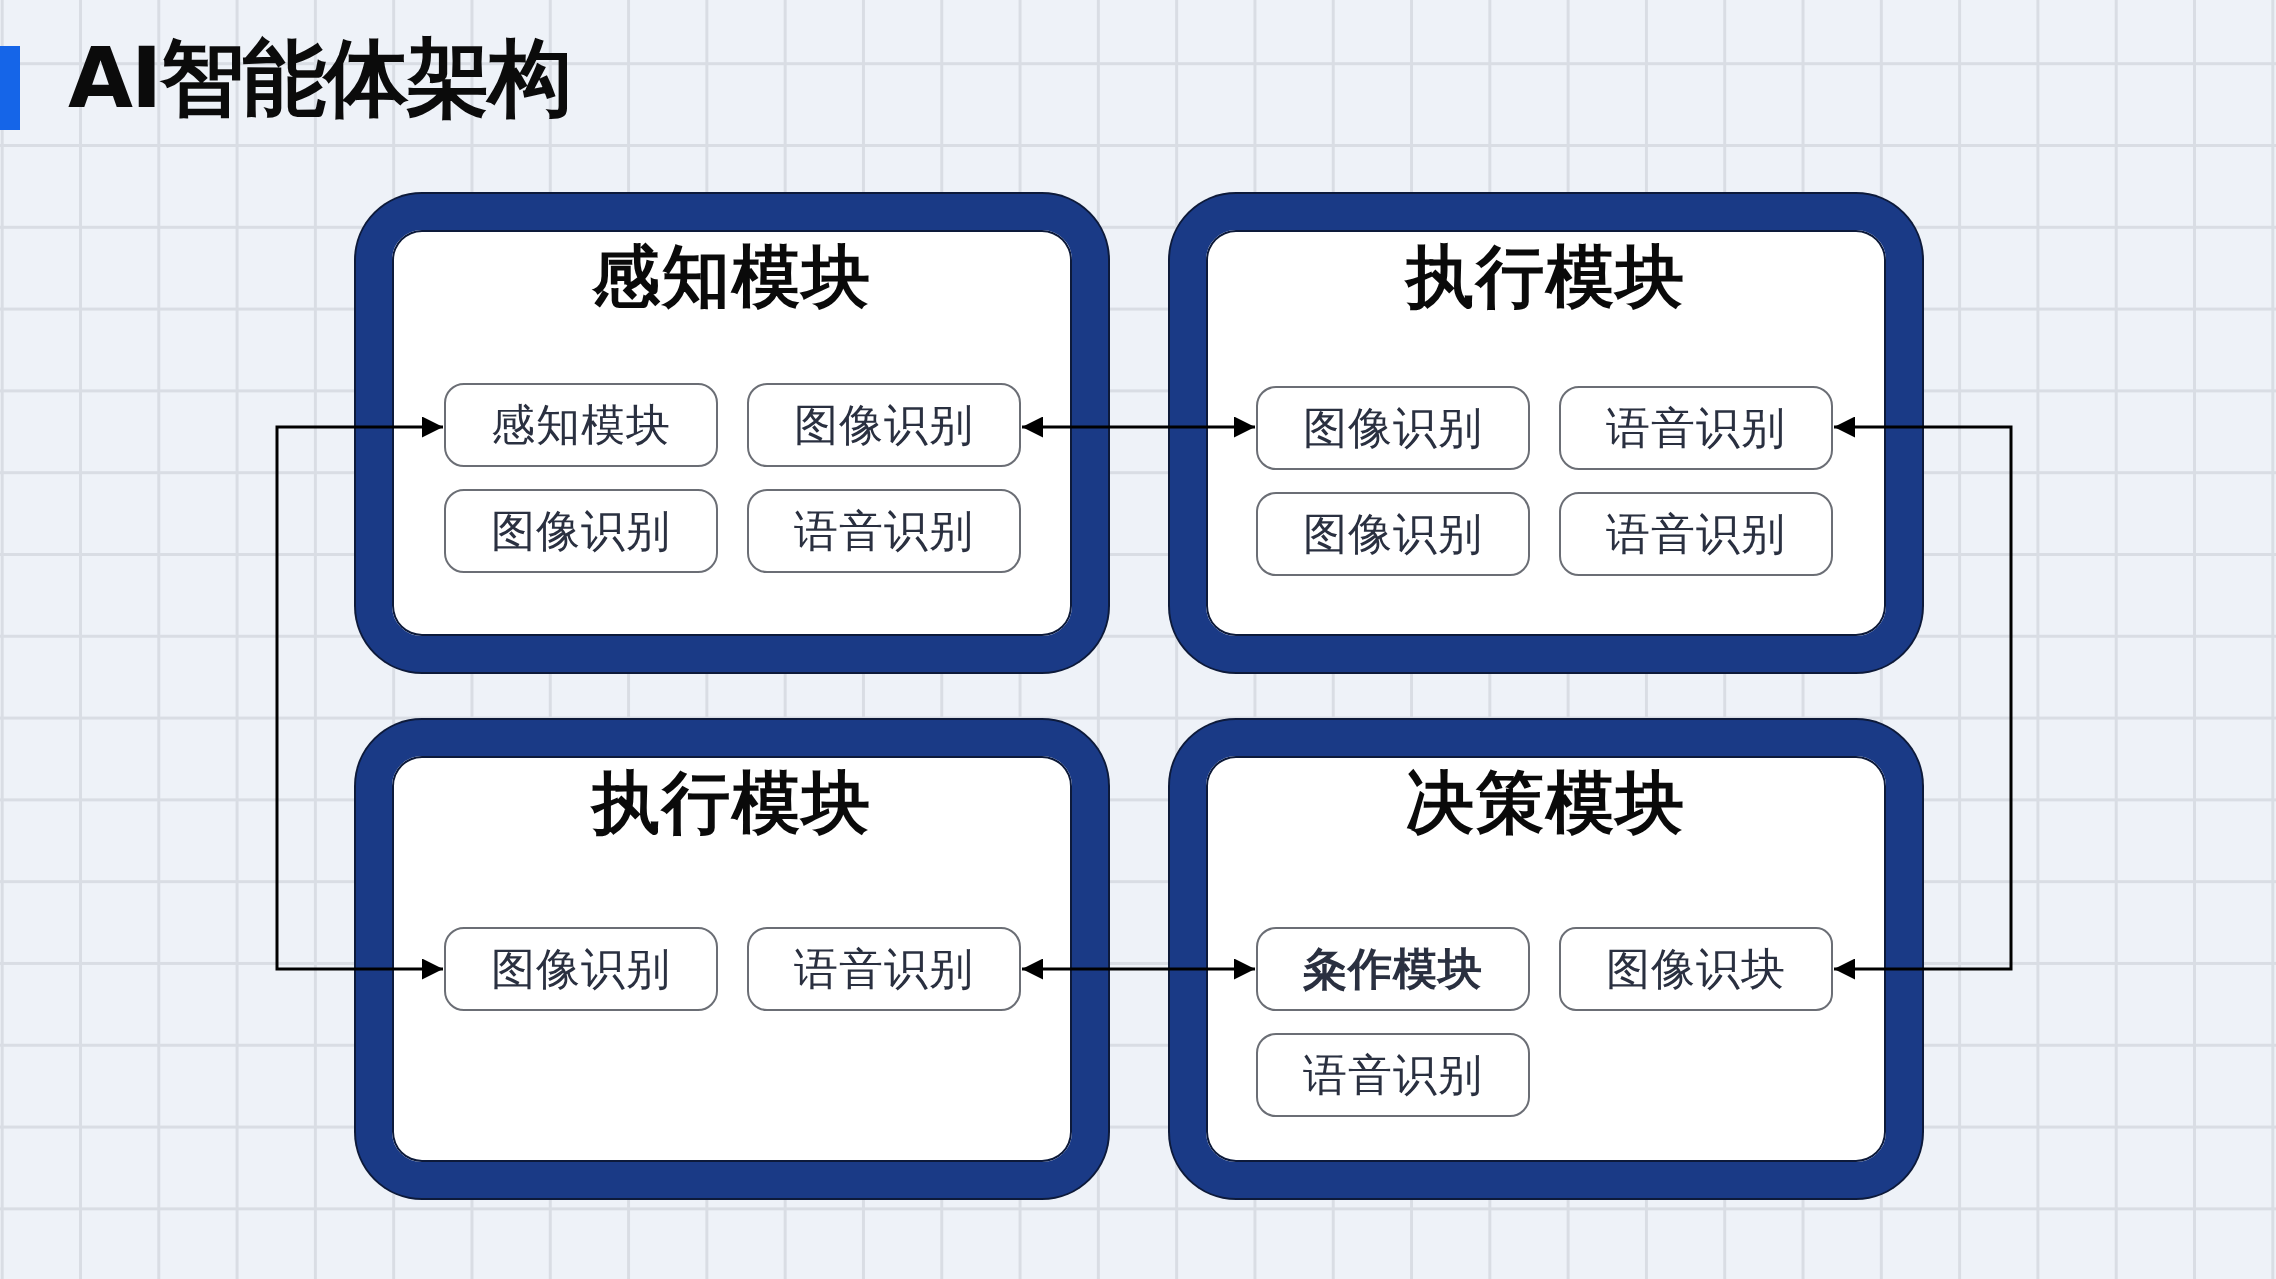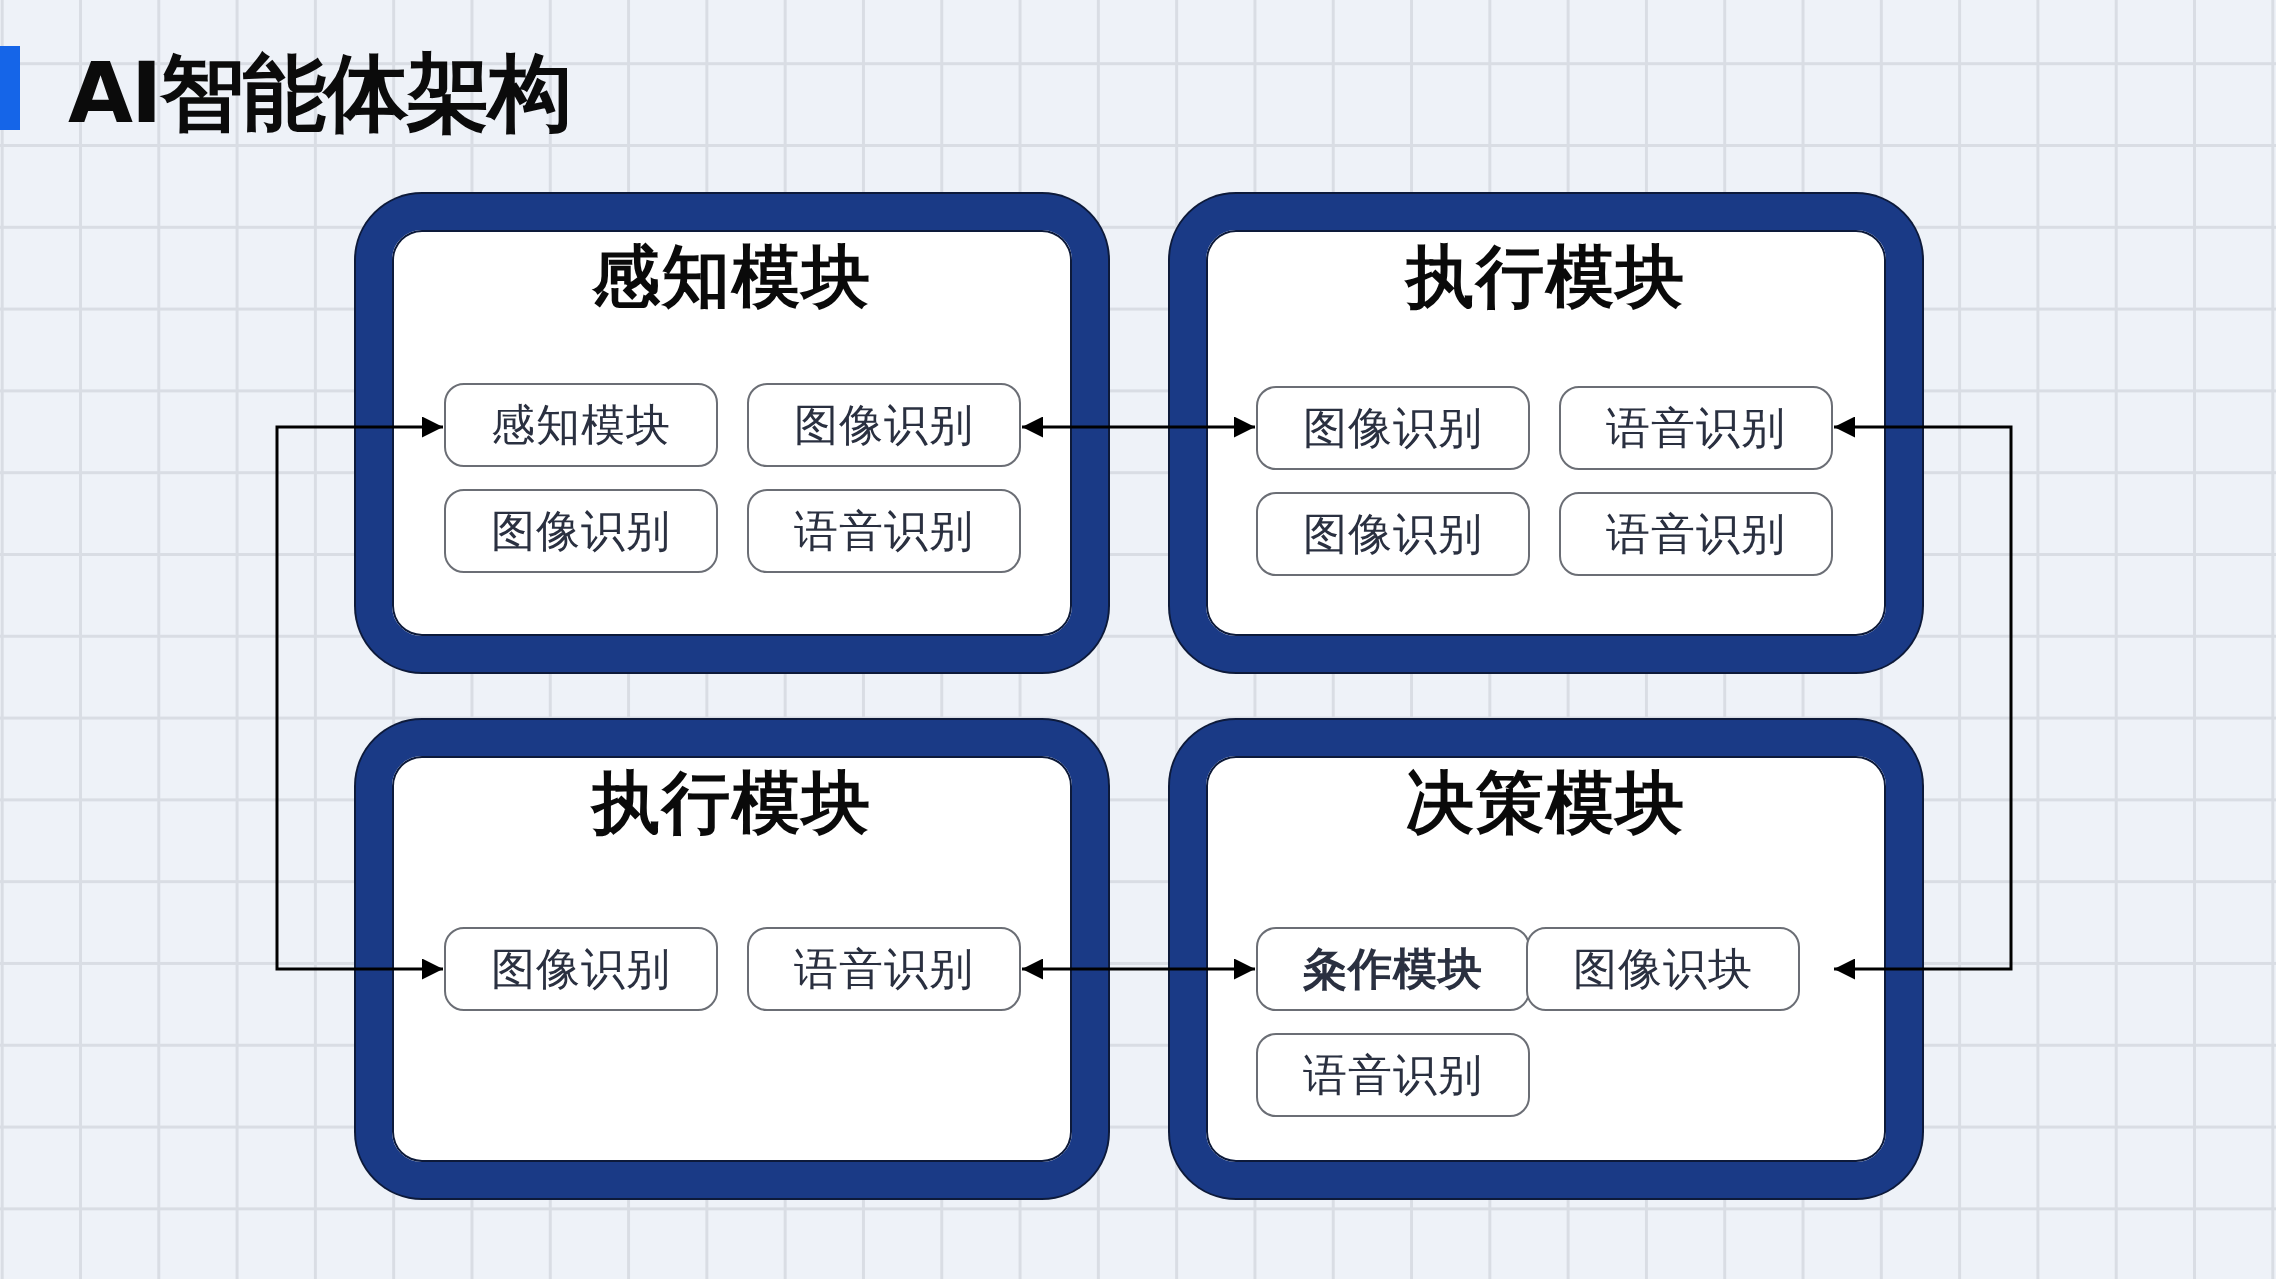--- a/index.html
+++ b/index.html
@@ -8,21 +8,21 @@
     background-color:#eef2f8;
     background-image:
       linear-gradient(to right, #d9dde4 3px, transparent 3px),
       linear-gradient(to bottom, #d9dde4 3px, transparent 3px);
     background-size:78.3px 81.8px;
     background-position:79px 144px;
     font-family:"DejaVu Sans","Liberation Sans",sans-serif;
   }
   .accent-bar { position:absolute; left:0; top:46px; width:20px; height:84px; background:#1565e8; }
   .page-title {
-    position:absolute; left:68px; top:38px; font-size:84px; font-weight:bold;
+    position:absolute; left:68px; top:23px; font-size:84px; font-weight:bold;
     color:#0b0b0b; letter-spacing:-2px; line-height:110px; white-space:nowrap;
   }
   .module {
     position:absolute; box-sizing:border-box;
     width:752px; height:478px;
     background:#ffffff;
     border:36px solid #1a3a86;
     border-radius:66px;
     box-shadow:0 0 0 2px #0d1a3a, inset 0 0 0 2px #0d1a3a;
   }
@@ -63,21 +63,21 @@
 <div class="module" style="left:356px; top:720px;">
   <div class="module-title">执行模块</div>
 </div>
 <div class="chip" style="left:444px; top:927px;">图像识别</div>
 <div class="chip" style="left:747px; top:927px;">语音识别</div>
 
 <div class="module" style="left:1170px; top:720px;">
   <div class="module-title">决策模块</div>
 </div>
 <div class="chip" style="left:1256px; top:927px;font-weight:bold;">粂作模块</div>
-<div class="chip" style="left:1526px; top:927px;">图像识块</div>
+<div class="chip" style="left:1559px; top:927px;border-radius:17px;">图像识块</div>
 <div class="chip" style="left:1256px; top:1033px;">语音识别</div>
 
 <svg class="connectors" viewBox="0 0 2276 1279">
   <defs>
     <marker id="arrow" viewBox="0 0 10 10" refX="10" refY="5" markerWidth="7" markerHeight="7" orient="auto-start-reverse">
       <path d="M0,0 L10,5 L0,10 z" fill="#000"></path>
     </marker>
   </defs>
 
   <line x1="1022" y1="427" x2="1255" y2="427" stroke="#000" stroke-width="3" marker-start="url(#arrow)" marker-end="url(#arrow)"></line>

